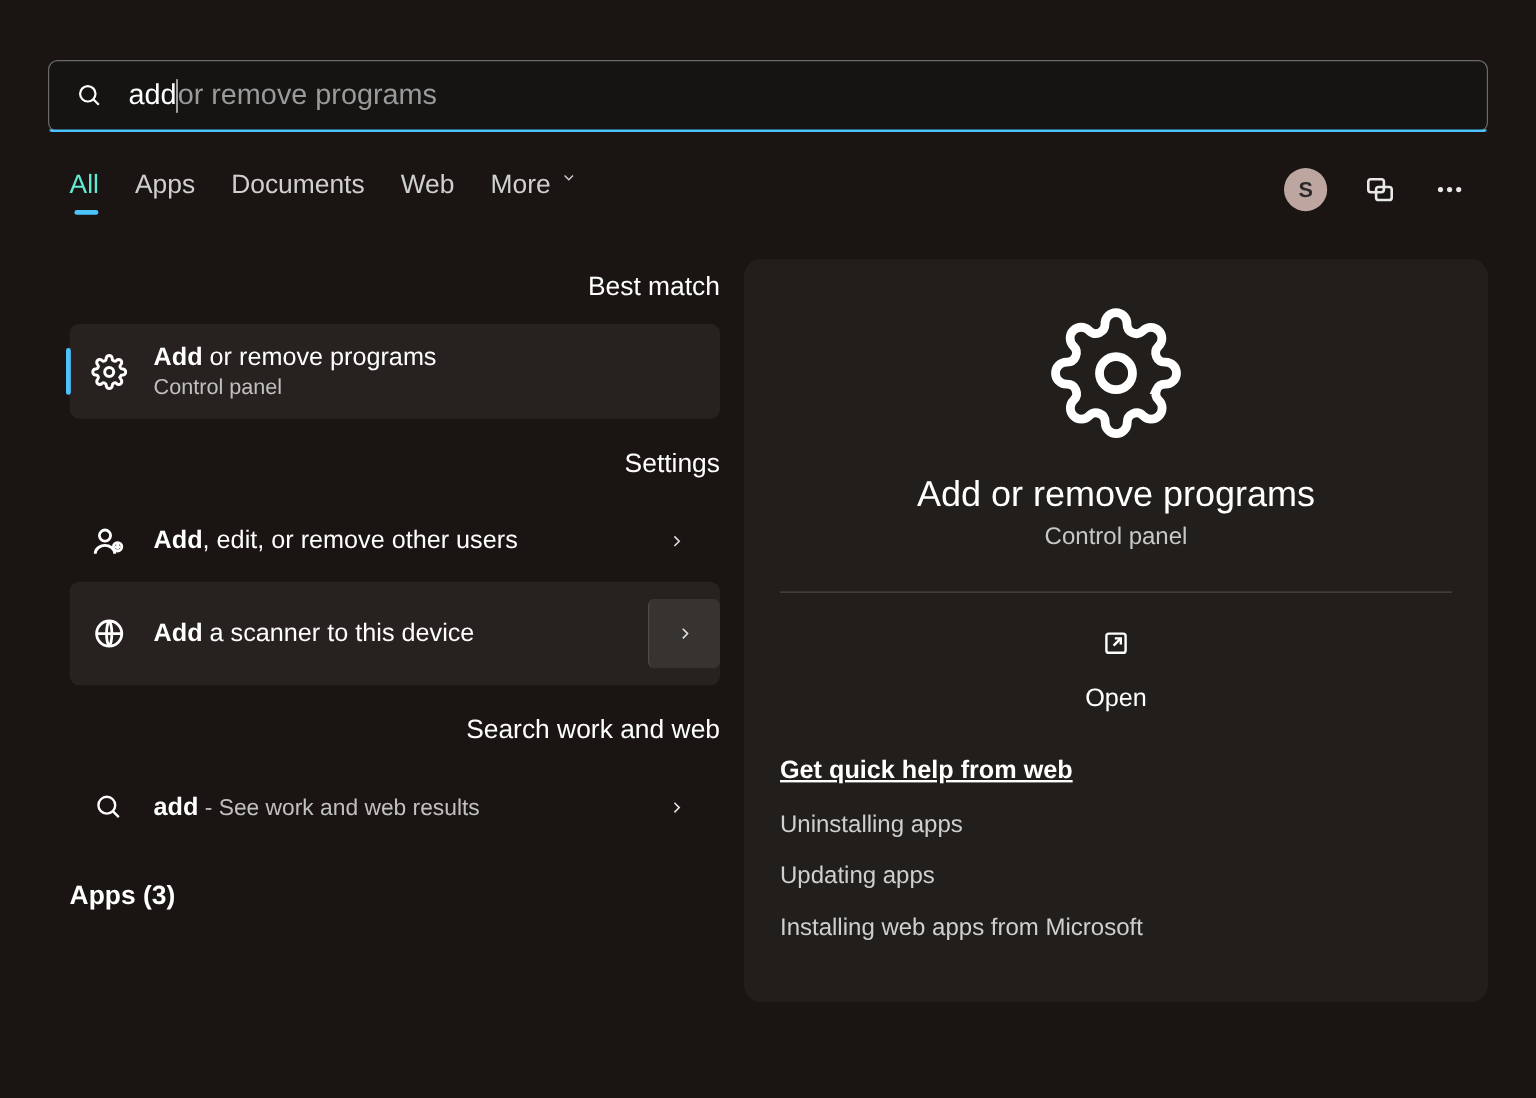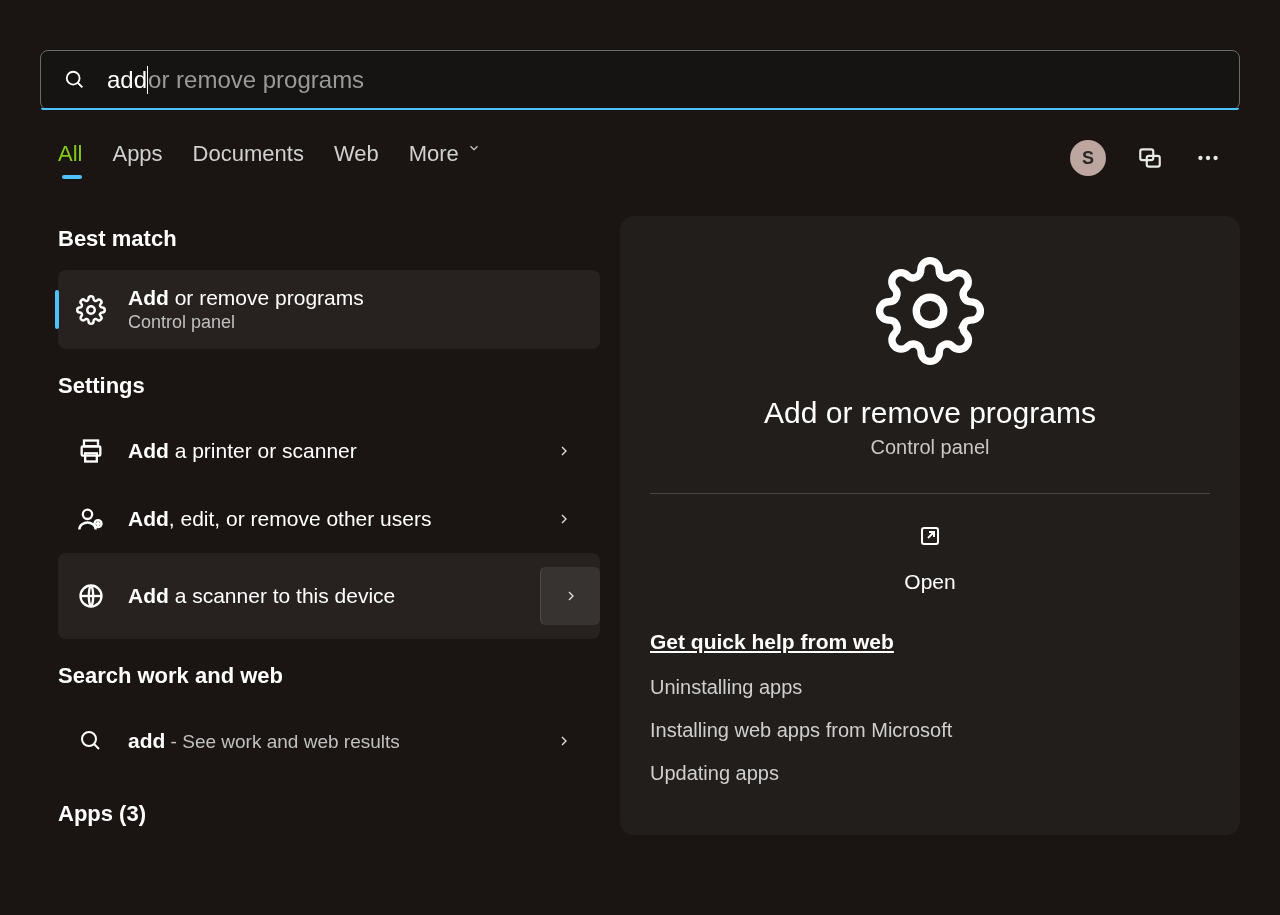--- a/index.html
+++ b/index.html
@@ -45,21 +45,21 @@
   }
   .ghost { color: #9a9a9a; }
   .tabs-row {
     display: flex; align-items: center;
     margin-top: 30px;
     gap: 30px;
     font-size: 22px;
     padding: 0 18px;
   }
   .tab { color: #d0d0d0; cursor: pointer; padding-bottom: 8px; position: relative; }
-  .tab.active { color: #84cc16; }
+  .tab.active { color: #5eead4; }
   .tab.active::after {
     content:""; position:absolute; left: 4px; right: calc(100% - 28px);
     bottom: -4px; height: 4px; background: #4cc2ff; border-radius: 2px;
     width: 20px;
   }
   .tabs-spacer { flex: 1; }
   .more-tab { display: inline-flex; align-items: flex-start; gap: 8px; }
   .header-icons { display: flex; align-items: center; gap: 30px; }
   .avatar {
     width: 36px; height: 36px; border-radius: 50%;
@@ -77,21 +77,21 @@
   }
   .left { width: 560px; padding-left: 18px; }
   .right {
     flex: 1;
     background: rgba(255,255,255,0.04);
     border-radius: 14px;
     padding: 30px 30px 40px 30px;
   }
 
   .section-title {
-    font-size: 22px; font-weight: 700; margin: 10px 0 18px 0;
+    font-size: 22px; font-weight: 400; margin: 10px 0 18px 0; text-align: right;
   }
 
   .result {
     display: flex; align-items: center;
     gap: 20px;
     padding: 14px 16px;
     border-radius: 8px;
     cursor: pointer;
     position: relative;
   }
@@ -210,37 +210,20 @@
           </svg>
         </span>
         <div class="result-text">
           <div class="t1"><b>Add</b><span> or remove programs</span></div>
           <div class="t2">Control panel</div>
         </div>
       </div>
 
       <div class="section-title" style="margin-top:24px;">Settings</div>
 
-      <div class="result">
-        <span class="icon">
-          <svg width="28" height="28" viewBox="0 0 24 24" fill="none" stroke="#ffffff" stroke-width="2">
-              <rect x="6" y="3" width="12" height="5"></rect>
-              <rect x="4" y="8" width="16" height="8" rx="1"></rect>
-              <rect x="7" y="14" width="10" height="7"></rect>
-            </svg>
-        </span>
-        <div class="result-text">
-          <div class="t1"><b>Add</b><span> a printer or scanner</span></div>
-        </div>
-        <span class="chev">
-          <svg width="16" height="16" viewBox="0 0 24 24" fill="none" stroke="#e0e0e0" stroke-width="2">
-              <polyline points="9 6 15 12 9 18"></polyline>
-            </svg>
-        </span>
-      </div>
 
       <div class="result">
         <span class="icon">
           <svg width="28" height="28" viewBox="0 0 24 24" fill="none" stroke="#ffffff" stroke-width="2">
               <circle cx="9" cy="8" r="4"></circle>
               <path d="M2 21c0-4 4-6 7-6s7 2 7 6"></path>
               <circle cx="18" cy="16" r="3"></circle>
               <line x1="18" y1="14" x2="18" y2="18"></line>
               <line x1="16" y1="16" x2="20" y2="16"></line>
             </svg>
@@ -313,17 +296,17 @@
               <rect x="4" y="4" width="16" height="16" rx="2"></rect>
               <polyline points="10 14 16 8"></polyline>
               <polyline points="11 8 16 8 16 13"></polyline>
             </svg>
         </span>
         <span>Open</span>
       </div>
 
       <div class="help-header">Get quick help from web</div>
       <div class="help-link">Uninstalling apps</div>
+      <div class="help-link">Updating apps</div>
       <div class="help-link">Installing web apps from Microsoft</div>
-      <div class="help-link">Updating apps</div>
     </div>
   </div>
 </div>
 
 </body></html>

